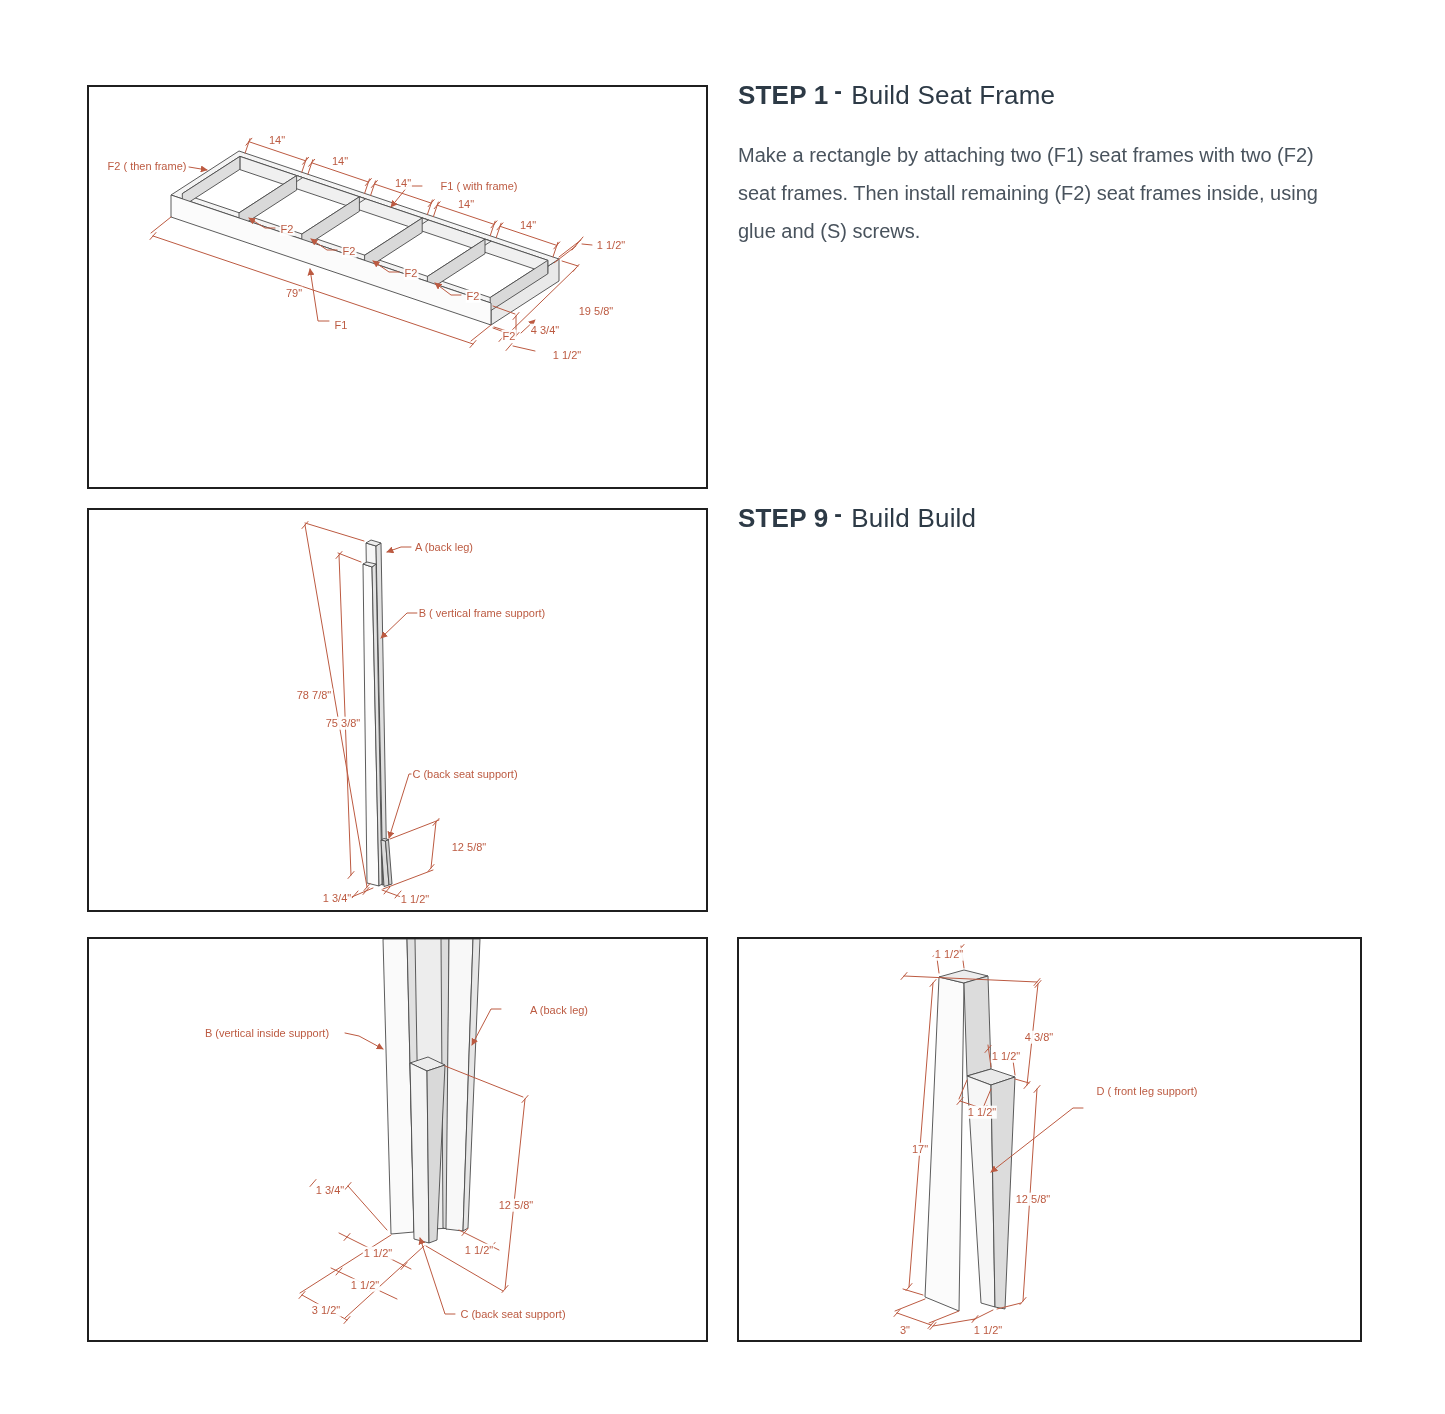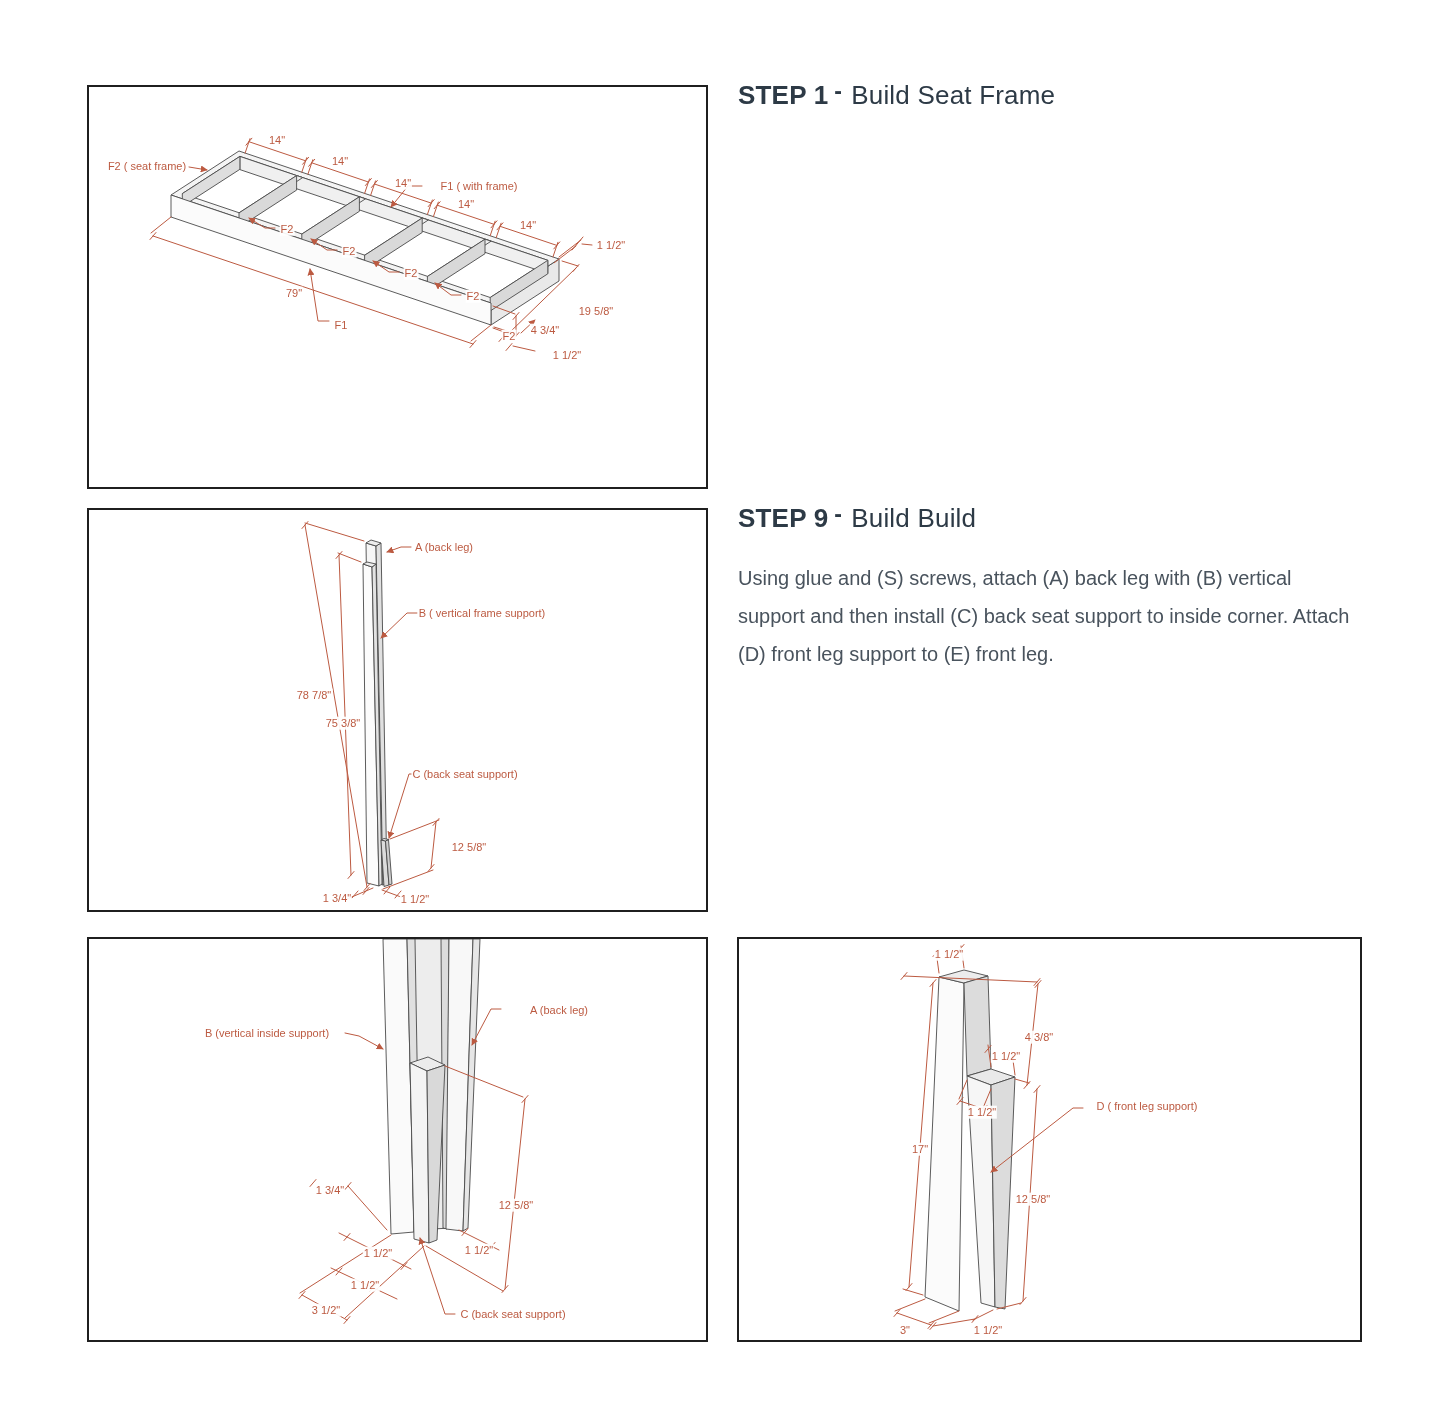--- a/index.html
+++ b/index.html
@@ -34,25 +34,25 @@
     margin:0 9px 0 6px;font-size:23px;}
   .step p{margin:25px 0 0;font-size:20px;line-height:38px;color:var(--body);}
 </style>
 </head>
 <body>
 
 <div id="page">
 
   <div class="step" id="step1">
     <h2><span class="prefix">STEP 1</span><span class="sep">-</span><span>Build Seat Frame</span></h2>
+    <p>Make a rectangle by attaching two (F1) seat frames with two (F2) seat frames. Then install remaining (F2) seat frames inside, using glue and (S) screws.</p>
   </div>
 
   <div class="step" id="step2">
     <h2><span class="prefix">STEP 9</span><span class="sep">-</span><span>Build Build</span></h2>
-    <p>Using glue and (S) screws, attach (A) back leg with (B) vertical support and then install (C) back seat support to inside corner. Attach (D) front leg support to (E) front leg.</p>
   </div>
 
   <div class="panel" id="panel1">
     <svg viewBox="0 0 617 400">
       <defs>
         <marker id="ar1" viewBox="0 0 10 10" refX="9" refY="5" markerWidth="7" markerHeight="7" orient="auto-start-reverse">
           <path d="M0,0L10,5L0,10z" class="arrfill"></path>
         </marker>
       </defs>
 
@@ -126,21 +126,21 @@
       <polyline class="d" points="100,80 118,83" marker-end="url(#ar1)"></polyline>
       <polyline class="d" points="333,99 319,99 302,120" marker-end="url(#ar1)"></polyline>
       <polyline class="d" points="186,141 176,141 160,131" marker-end="url(#ar1)"></polyline>
       <polyline class="d" points="248,163 238,163 222,152" marker-end="url(#ar1)"></polyline>
       <polyline class="d" points="310,185 300,185 284,174" marker-end="url(#ar1)"></polyline>
       <polyline class="d" points="372,208 362,208 346,196" marker-end="url(#ar1)"></polyline>
       <polyline class="d" points="432,246 446,233" marker-end="url(#ar1)"></polyline>
       <polyline class="d" points="240,234 229,234 221,182" marker-end="url(#ar1)"></polyline>
     </svg>
     <div class="labels">
-        <span class="dim-label" style="left: 58px; top: 79px;">F2 ( seat frame)</span>
+        <span class="dim-label" style="left: 58px; top: 79px;">F2 ( then frame)</span>
         <span class="dim-label" style="left: 188px; top: 53px;">14"</span>
         <span class="dim-label" style="left: 251px; top: 74px;">14"</span>
         <span class="dim-label" style="left: 314px; top: 96px;">14"</span>
         <span class="dim-label" style="left: 377px; top: 117px;">14"</span>
         <span class="dim-label" style="left: 439px; top: 138px;">14"</span>
         <span class="dim-label" style="left: 390px; top: 99px;">F1 ( with frame)</span>
         <span class="dim-label" style="left: 198px; top: 142px;">F2</span>
         <span class="dim-label" style="left: 260px; top: 164px;">F2</span>
         <span class="dim-label" style="left: 322px; top: 186px;">F2</span>
         <span class="dim-label" style="left: 384px; top: 209px;">F2</span>
@@ -332,20 +332,20 @@
         <line class="d" x1="233" y1="383.5" x2="239" y2="376.5"></line>
 
       <polyline class="d" points="344,169 334,169 252,233" marker-end="url(#ar4)"></polyline>
     </svg>
     <div class="labels">
         <span class="dim-label" style="left: 210px; top: 15px;">1 1/2"</span>
         <span class="dim-label" style="left: 300px; top: 98px;">4 3/8"</span>
         <span class="dim-label" style="left: 267px; top: 117px;">1 1/2"</span>
         <span class="dim-label" style="left: 243px; top: 173px;">1 1/2"</span>
         <span class="dim-label" style="left: 181px; top: 210px;">17"</span>
-        <span class="dim-label" style="left: 408px; top: 167px;">D ( front leg support)</span>
+        <span class="dim-label" style="left: 408px; top: 152px;">D ( front leg support)</span>
         <span class="dim-label" style="left: 294px; top: 260px;">12 5/8"</span>
         <span class="dim-label" style="left: 166px; top: 391px;">3"</span>
         <span class="dim-label" style="left: 249px; top: 391px;">1 1/2"</span>
       </div>
   </div>
 
 </div>
 
 </body></html>

